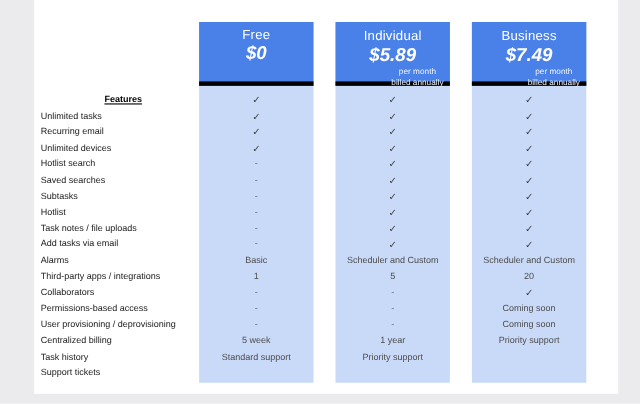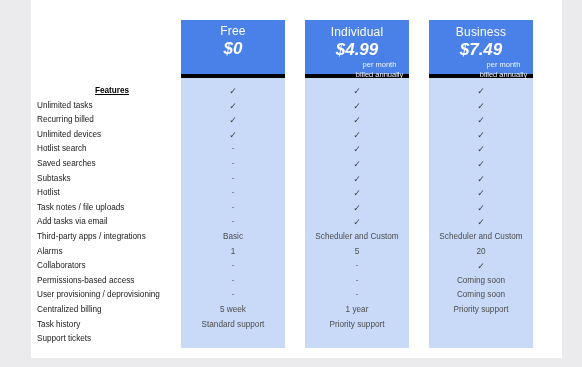--- a/index.html
+++ b/index.html
@@ -133,21 +133,21 @@
         <div class="val dash">-</div>
         <div class="val dash">-</div>
         <div class="val">5 week</div>
         <div class="val">Standard support</div>
       </div>
   </div>
 
   <div class="col ind">
     <div class="col-head tall-price">
       <span class="plan-name">Individual</span>
-      <span class="plan-price">$4.99</span>
+      <span class="plan-price">$5.89</span>
       <span class="plan-note">per month</span>
       <span class="plan-note">billed annually</span>
     </div>
     <div class="vals">
         <div class="val check">✓</div>
         <div class="val check">✓</div>
         <div class="val check">✓</div>
         <div class="val check">✓</div>
         <div class="val check">✓</div>
         <div class="val check">✓</div>
@@ -188,30 +188,30 @@
         <div class="val check">✓</div>
         <div class="val">Coming soon</div>
         <div class="val">Coming soon</div>
         <div class="val">Priority support</div>
       </div>
   </div>
 
   <div id="features">
     <div class="feat-head">Features</div>
   <div class="feat-label">Unlimited tasks</div>
-      <div class="feat-label">Recurring billed</div>
+      <div class="feat-label">Recurring email</div>
       <div class="feat-label">Unlimited devices</div>
       <div class="feat-label">Hotlist search</div>
       <div class="feat-label">Saved searches</div>
       <div class="feat-label">Subtasks</div>
       <div class="feat-label">Hotlist</div>
       <div class="feat-label">Task notes / file uploads</div>
       <div class="feat-label">Add tasks via email</div>
+      <div class="feat-label">Alarms</div>
       <div class="feat-label">Third-party apps / integrations</div>
-      <div class="feat-label">Alarms</div>
       <div class="feat-label">Collaborators</div>
       <div class="feat-label">Permissions-based access</div>
       <div class="feat-label">User provisioning / deprovisioning</div>
       <div class="feat-label">Centralized billing</div>
       <div class="feat-label">Task history</div>
       <div class="feat-label">Support tickets</div>
     </div>
 
 </div>
 

